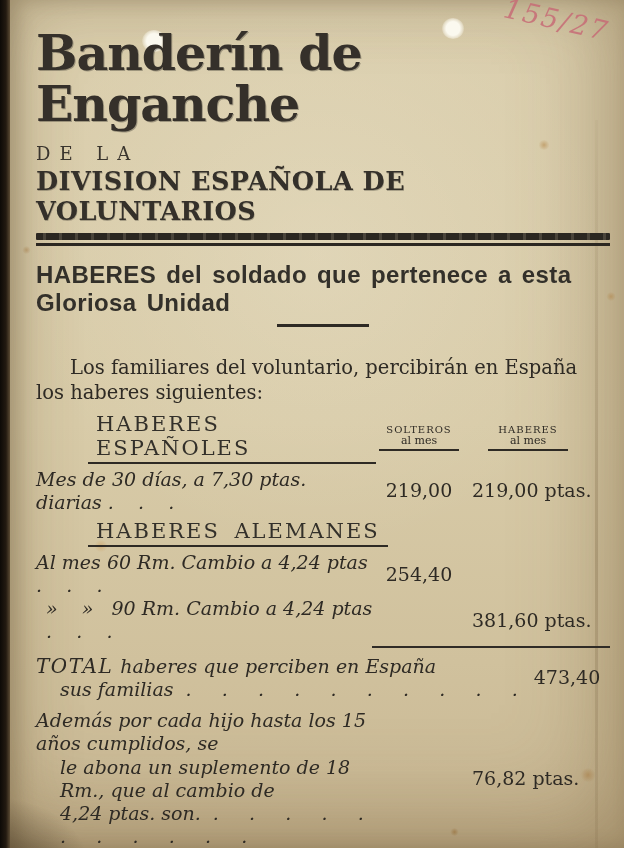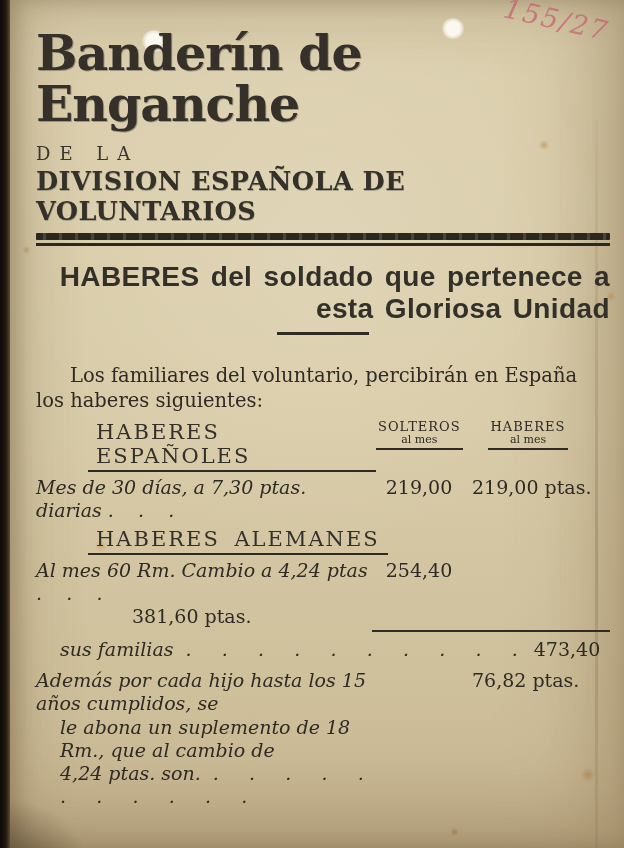--- a/index.html
+++ b/index.html
@@ -48,40 +48,40 @@
   }
   .m-dela{font-size:18px;font-weight:normal;letter-spacing:9px;margin-top:13px;color:#3a352e;}
   .m-sub{font-size:25.5px;font-weight:bold;letter-spacing:0.5px;margin:2px 0 0;color:#34302a;
     text-shadow:0.5px 0.5px 0 rgba(46,42,36,0.3);}
   .rule-double{margin-top:7px;}
   .rule-double .r1{height:7px;background:
     repeating-linear-gradient(90deg,#2b2721 0 7px,#4a443a 7px 10px,#2b2721 10px 16px);
     border-radius:1px;}
   .rule-double .r2{height:3px;background:#2b2721;margin-top:3px;}
 
-  .sec-head{margin-top:15px;text-align:right;
+  .sec-head{margin-top:15px;text-align:left;
     font-family:"Liberation Sans","DejaVu Sans",sans-serif;
-    font-weight:bold;font-size:28px;letter-spacing:0.4px;word-spacing:3px;color:#33302a;}
+    font-weight:bold;font-size:24px;letter-spacing:0.4px;word-spacing:3px;color:#33302a;}
   .sec-head-underline{width:92px;height:3px;background:#2e2a24;margin:7px auto 0;
     box-shadow:0 4px 0 -1.5px rgba(46,42,36,0.55);}
 
   .intro{font-size:19.5px;line-height:1.3;margin:28px 0 0;text-indent:34px;}
 
-  .row,.thead{display:flex;align-items:flex-start;}
+  .row,.thead{display:flex;align-items:center;}
   .lbl{flex:1;min-width:0;}
   .lbl .line{display:block;white-space:pre-wrap;font-size:19px;line-height:1.22;font-style:italic;}
   .lbl .indent{margin-left:24px;}
   .lbl .guillemet{margin-left:10px;}
   .cs{width:86px;text-align:center;flex:none;}
   .cc{width:148px;text-align:left;padding-left:10px;flex:none;box-sizing:border-box;}
   .num{font-size:19px;line-height:1.2;}
 
   .colhead{display:inline-block;border-bottom:2px solid #2e2a24;padding:0 2px 2px;min-width:76px;}
   .cc .colhead{margin-left:16px;}
-  .ch1{display:block;font-size:13px;letter-spacing:1px;line-height:1.1;text-align:center;}
+  .ch1{display:block;font-size:10px;letter-spacing:1px;line-height:1.1;text-align:center;}
   .ch2{display:block;font-size:11px;line-height:1.1;text-align:center;}
 
   .big-underlined{display:inline-block;font-size:21px;letter-spacing:2px;word-spacing:6px;
     border-bottom:2.5px solid #2e2a24;padding:0 8px 2px;color:#33302a;}
   .h-esp{margin-left:52px;}
   .mid-h{margin-top:5px;}
 
   .tword{font-size:20px;letter-spacing:1.5px;margin-right:7px;}
 
   .num-rule{border-bottom:2px solid #2f2b26;margin-left:336px;margin-top:2px;} .mt4{margin-top:4px;} .mt6{margin-top:6px;} .mt8{margin-top:8px;}
@@ -151,27 +151,31 @@
     </div>
 
     <div class="row mt4">
       <div class="lbl">
           <span class="line">Al mes 60 Rm. Cambio a 4,24 ptas .    .    .</span>
         </div>
       <div class="cs num">254,40</div>
       <div class="cc num"></div>
     </div>
     <div class="row">
+      <div class="lbl">
+          <span class="line guillemet">»    »   90 Rm. Cambio a 4,24 ptas .    .    .</span>
+        </div>
       <div class="cs num"></div>
       <div class="cc num">381,60 ptas.</div>
     </div>
     <div class="num-rule"></div>
 
     <div class="row mt6">
       <div class="lbl">
+        <span class="line"><span class="tword">TOTAL</span><span>haberes que perciben en España</span></span>
         <span class="line indent">sus familias  .     .     .     .     .     .     .     .     .     .</span>
       </div>
       <div class="cs num">473,40</div>
     </div>
 
     <div class="row mt8">
       <div class="lbl">
         <span class="line">Además por cada hijo hasta los 15 años cumplidos, se</span>
         <span class="line indent">le abona un suplemento de 18 Rm., que al cambio de</span>
         <span class="line indent">4,24 ptas. son.  .     .     .     .     .     .     .     .     .     .     .</span>

